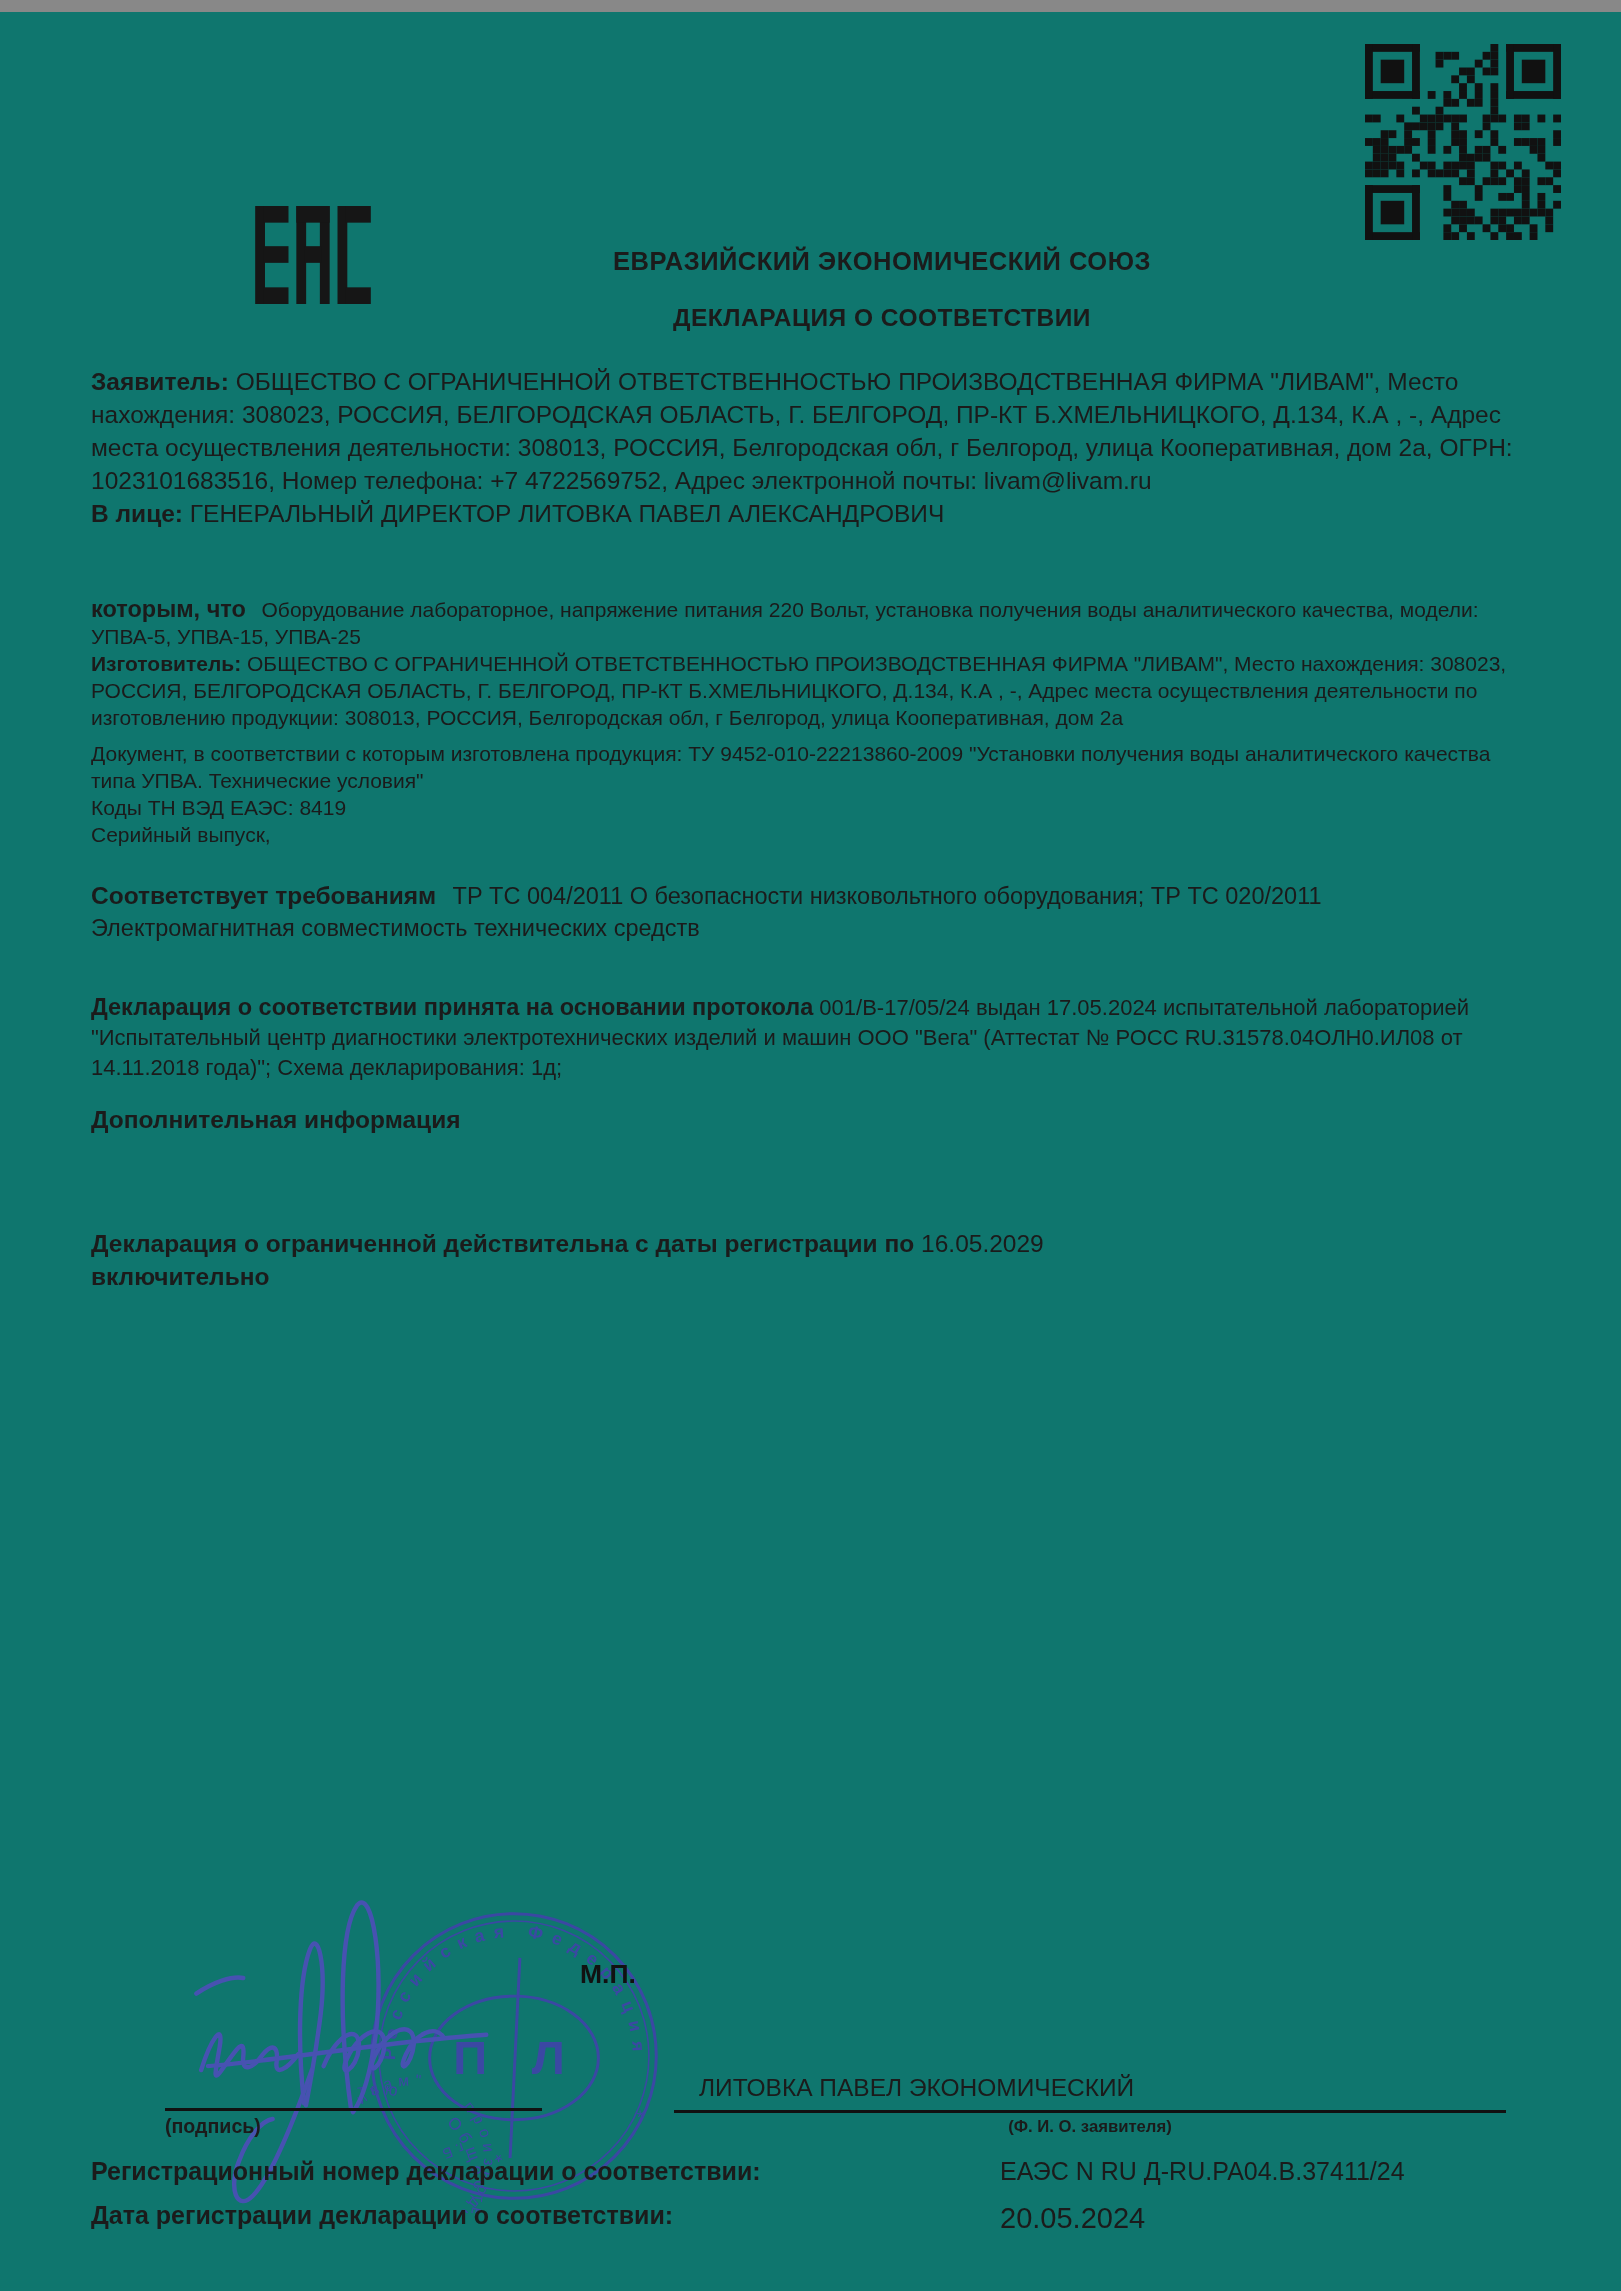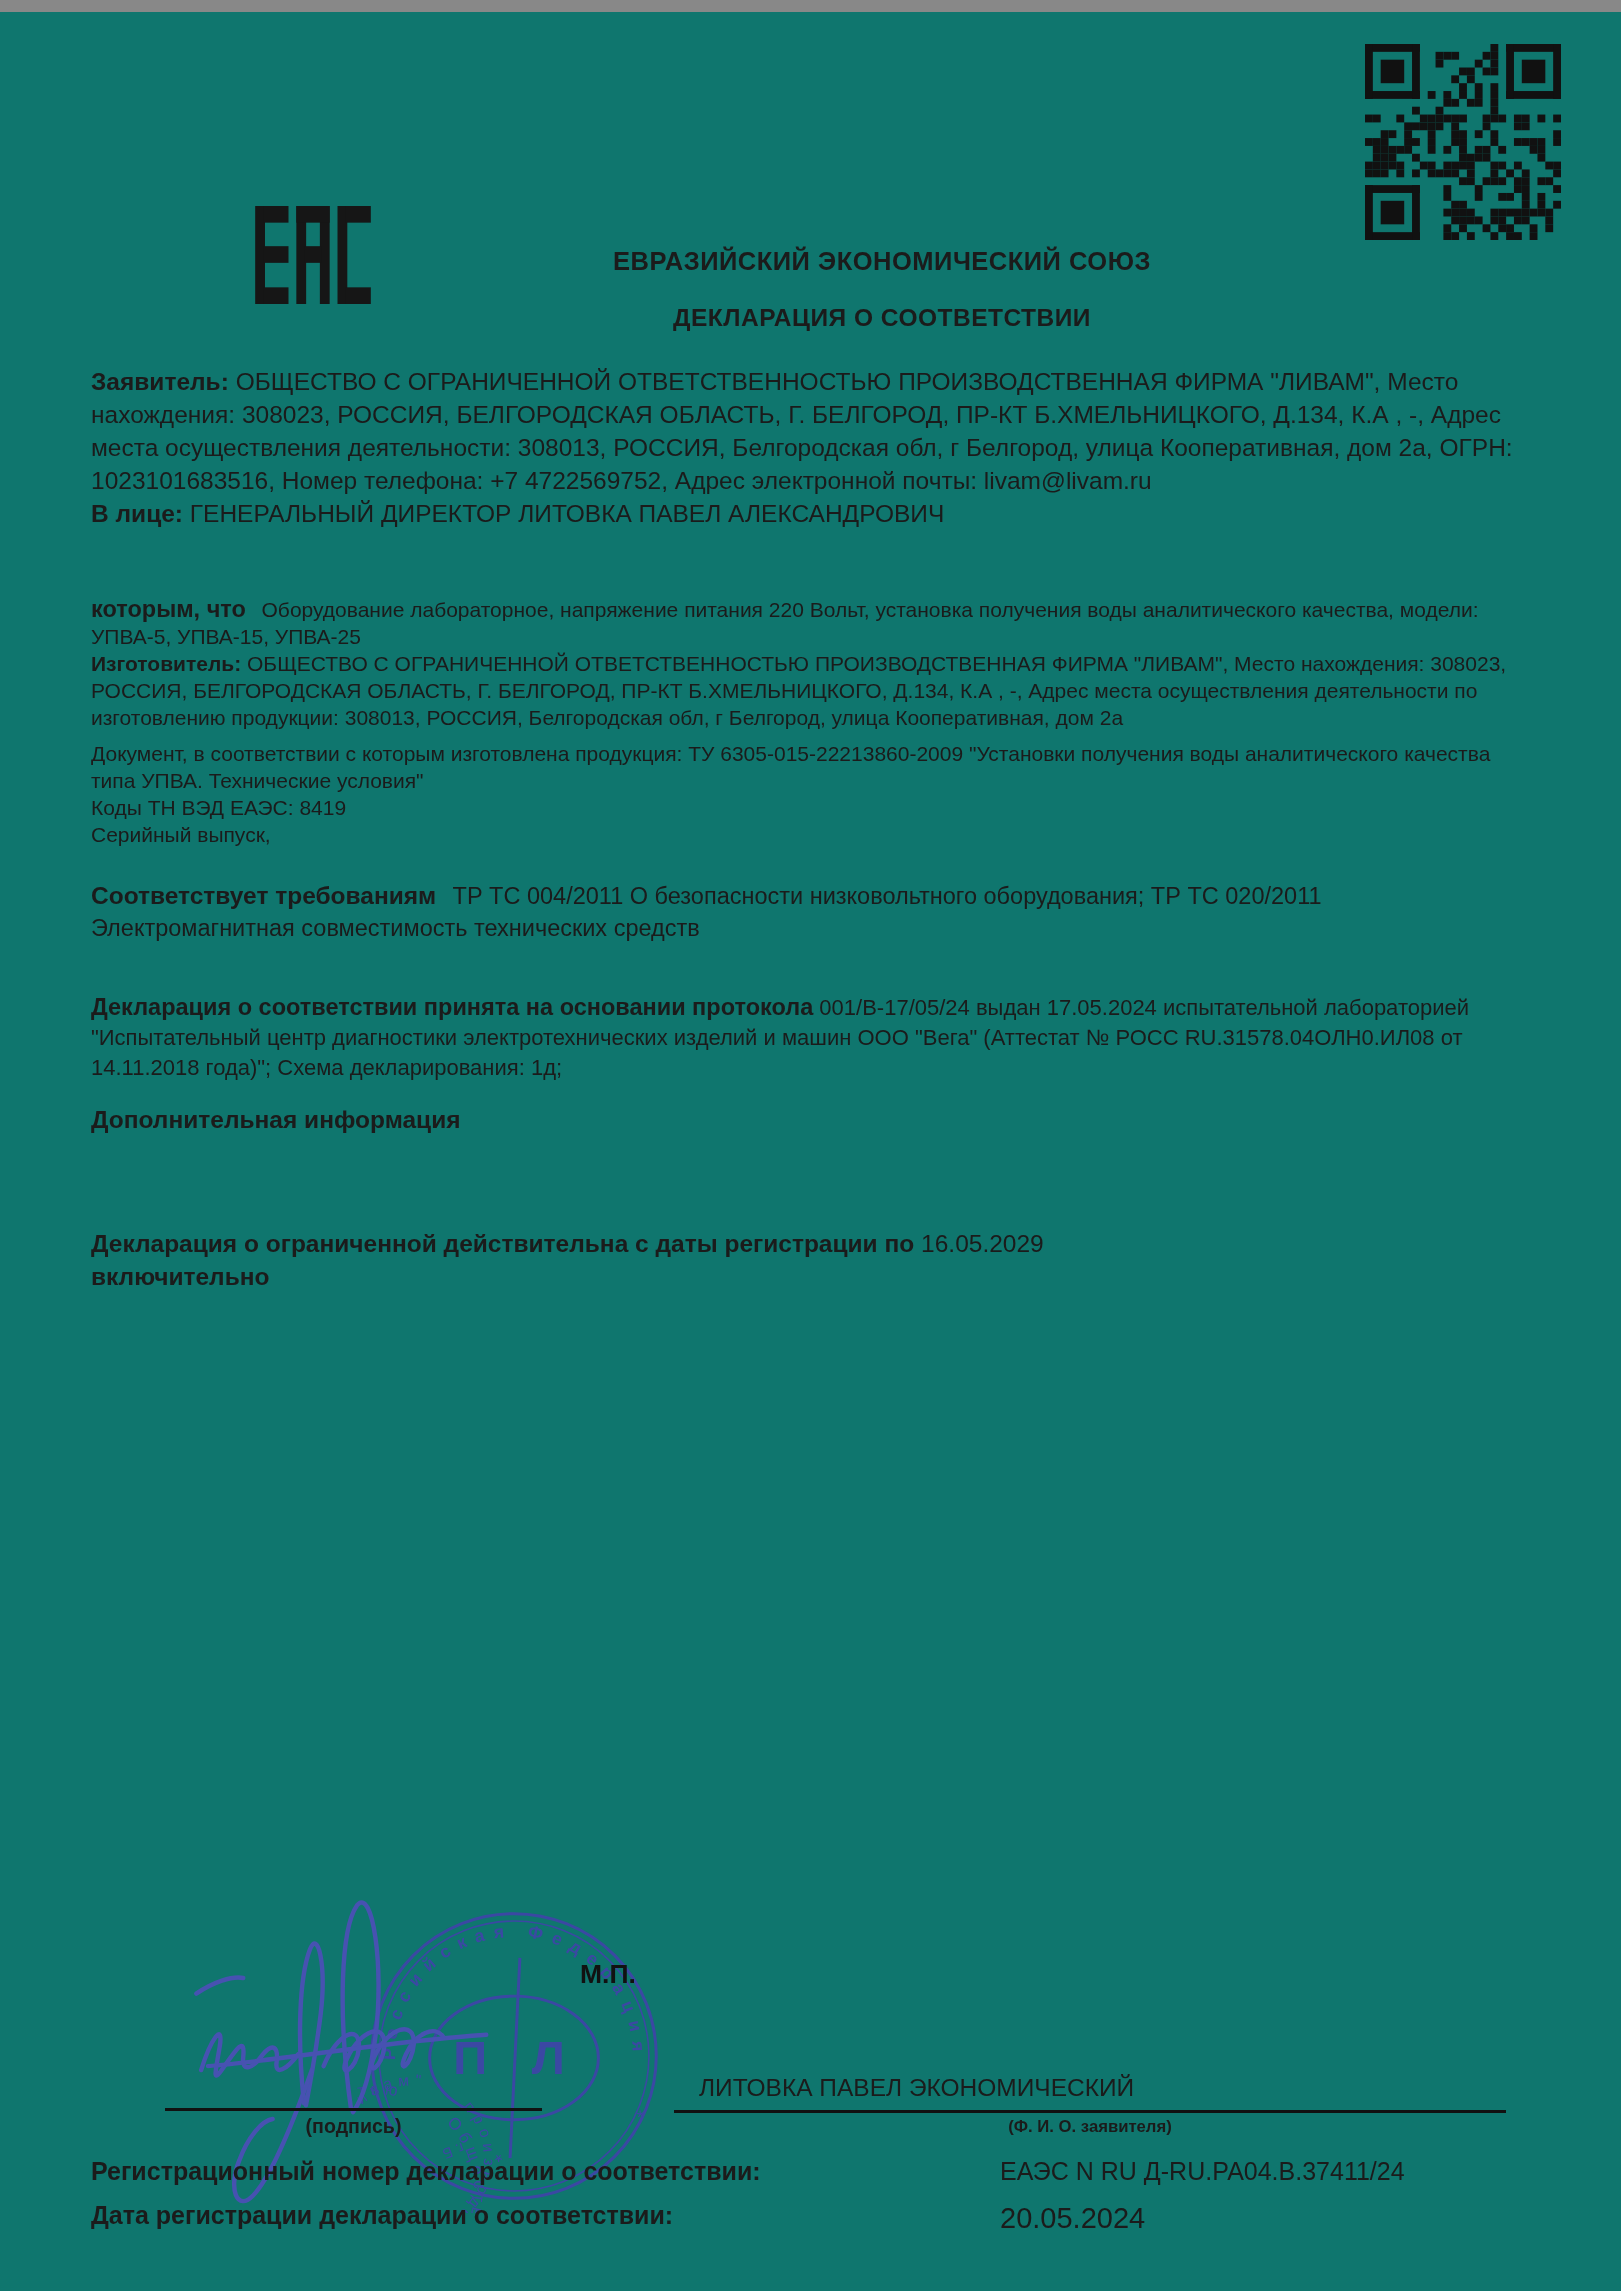--- a/index.html
+++ b/index.html
@@ -34,21 +34,21 @@
   .sec2 .docpara{margin-top:8.8px;}
   .complies{top:868px;font-size:23.5px;line-height:32px;}
   .complies .lbl{font-size:24.5px;margin-right:9.8px;}
   .basis{top:980px;font-size:22px;line-height:30px;}
   .basis .lbl{font-size:23.5px;}
   .addinfo{top:1094px;font-size:24.5px;font-weight:bold;}
   .validity{top:1215px;width:1245px;font-size:24.5px;font-weight:bold;line-height:33px;}
   .validity .date{font-weight:normal;}
   
   .sign-line{left:165px;top:2096px;width:377px;height:2.9px;background:#111;}
-  .sign-caption{left:165px;top:2103px;width:377px;text-align:center;font-size:19.6px;font-weight:bold;}
+  .sign-caption{left:165px;top:2103px;width:377px;text-align:left;font-size:19.6px;font-weight:bold;}
   .mp{left:580px;top:1947px;font-size:26.5px;font-weight:bold;color:#111;}
   .fio-name{left:699px;top:2062px;width:814px;font-size:24.5px;}
   .fio-line{left:674px;top:2098px;width:832px;height:2.9px;background:#111;}
   .fio-caption{left:674px;top:2105px;width:832px;text-align:center;font-size:16.7px;font-weight:bold;}
   
   .reg-label1{left:91px;top:2145px;font-size:25px;font-weight:bold;}
   .reg-value1{left:1000px;top:2145px;font-size:25px;}
   .reg-label2{left:91px;top:2189px;font-size:25px;font-weight:bold;}
   .reg-value2{left:1000px;top:2190px;font-size:29px;}
   .scan-edge{left:0;bottom:0;width:1621px;height:6.9px;
@@ -292,21 +292,21 @@
   </div>
 
   <div class="abs block applicant">
     <p><b class="lbl">Заявитель:</b> <span>ОБЩЕСТВО С ОГРАНИЧЕННОЙ ОТВЕТСТВЕННОСТЬЮ ПРОИЗВОДСТВЕННАЯ ФИРМА "ЛИВАМ", Место нахождения: 308023, РОССИЯ,  БЕЛГОРОДСКАЯ ОБЛАСТЬ, Г. БЕЛГОРОД, ПР-КТ Б.ХМЕЛЬНИЦКОГО, Д.134, К.А , -, Адрес места осуществления деятельности: 308013, РОССИЯ, Белгородская обл, г Белгород, улица Кооперативная, дом 2а, ОГРН: 1023101683516, Номер телефона: +7 4722569752, Адрес электронной почты: livam@livam.ru</span></p>
     <p><b class="lbl">В лице:</b> <span>ГЕНЕРАЛЬНЫЙ ДИРЕКТОР ЛИТОВКА ПАВЕЛ АЛЕКСАНДРОВИЧ</span></p>
   </div>
 
   <div class="abs block sec2">
     <p><span class="declares-lbl">которым, что</span><span class="product">Оборудование лабораторное, напряжение питания 220 Вольт, установка получения воды аналитического качества, модели: УПВА-5, УПВА-15, УПВА-25</span></p>
     <p><b class="lbl">Изготовитель:</b> <span>ОБЩЕСТВО С ОГРАНИЧЕННОЙ ОТВЕТСТВЕННОСТЬЮ ПРОИЗВОДСТВЕННАЯ ФИРМА "ЛИВАМ", Место нахождения: 308023, РОССИЯ,  БЕЛГОРОДСКАЯ ОБЛАСТЬ, Г. БЕЛГОРОД, ПР-КТ Б.ХМЕЛЬНИЦКОГО, Д.134, К.А , -, Адрес места осуществления деятельности по изготовлению продукции: 308013, РОССИЯ, Белгородская обл, г Белгород, улица Кооперативная, дом 2а</span></p>
-    <p class="docpara">Документ, в соответствии с которым изготовлена продукция: ТУ 6305-015-22213860-2009 "Установки получения воды аналитического качества типа УПВА. Технические условия"</p>
+    <p class="docpara">Документ, в соответствии с которым изготовлена продукция: ТУ 9452-010-22213860-2009 "Установки получения воды аналитического качества типа УПВА. Технические условия"</p>
     <p>Коды ТН ВЭД ЕАЭС: 8419</p>
     <p>Серийный выпуск,</p>
   </div>
 
   <div class="abs block complies">
     <b class="lbl">Соответствует требованиям</b> <span>ТР ТС 004/2011 О безопасности низковольтного оборудования; ТР ТС 020/2011 Электромагнитная совместимость технических средств</span>
   </div>
 
   <div class="abs block basis">
     <b class="lbl">Декларация о соответствии принята на основании протокола</b> <span>001/В-17/05/24 выдан 17.05.2024 испытательной лабораторией "Испытательный центр диагностики электротехнических изделий и машин ООО "Вега" (Аттестат № РОСС RU.31578.04ОЛН0.ИЛ08 от 14.11.2018 года)"; Схема декларирования: 1д;</span>

